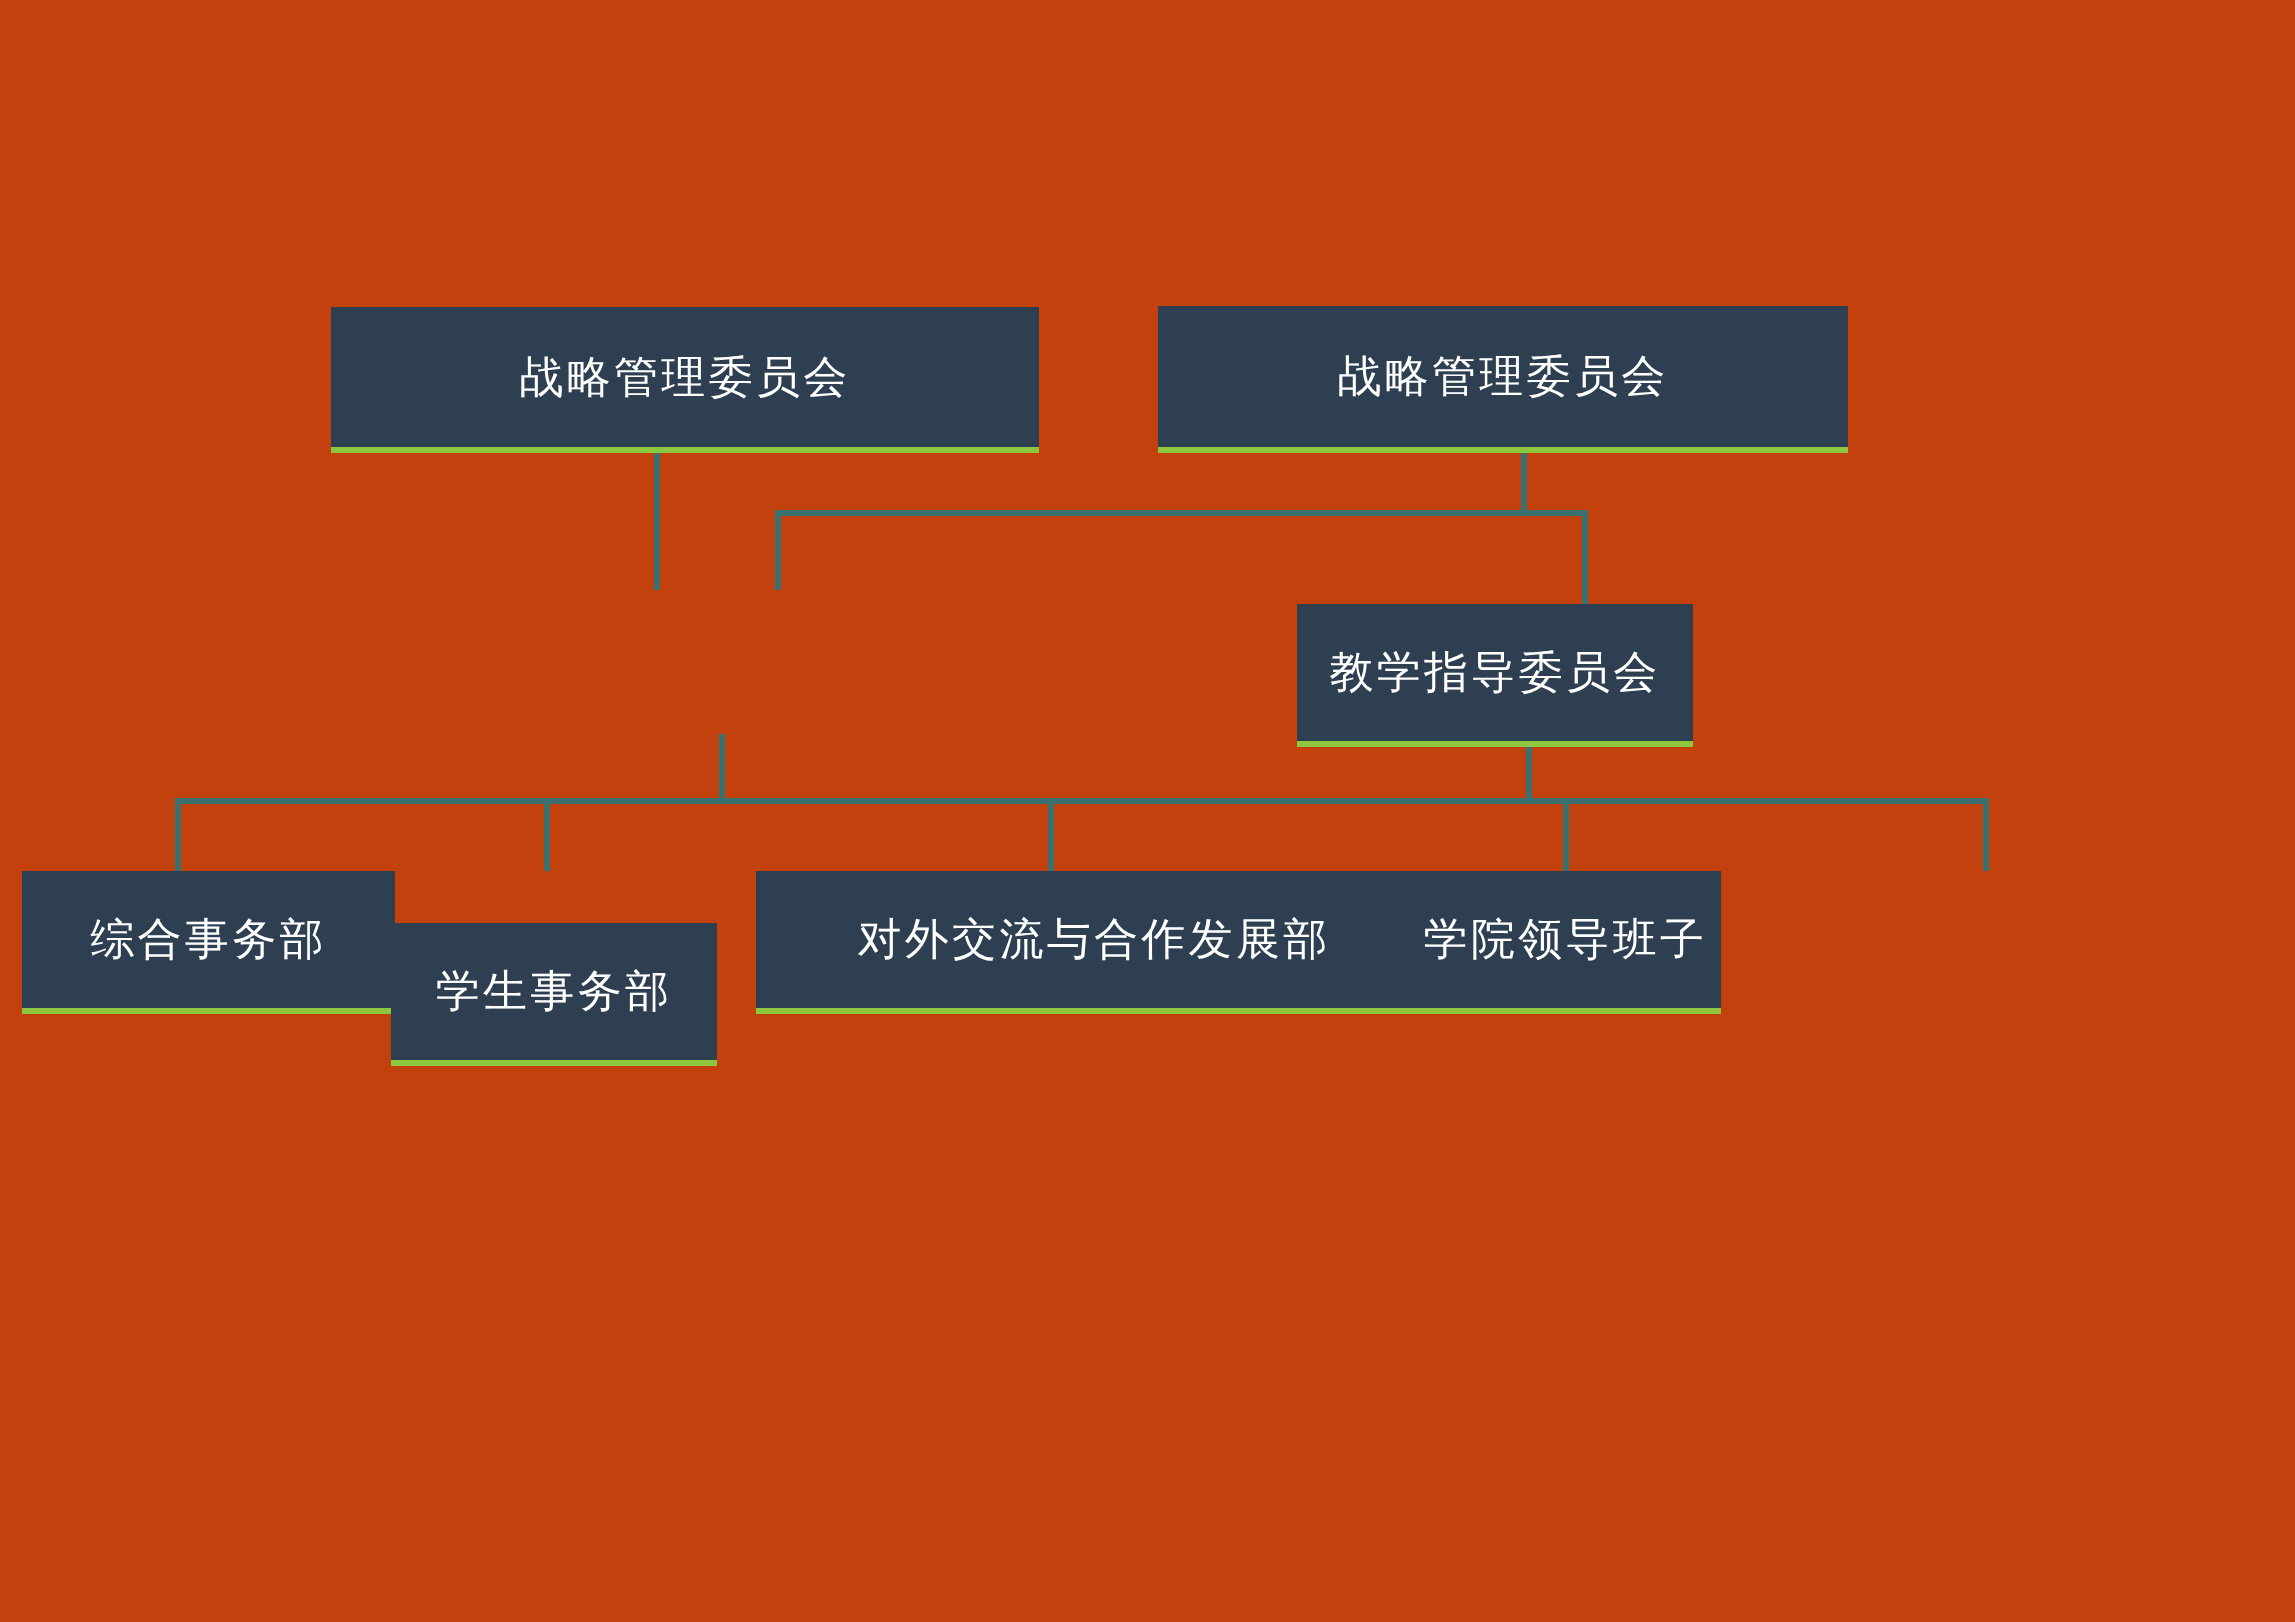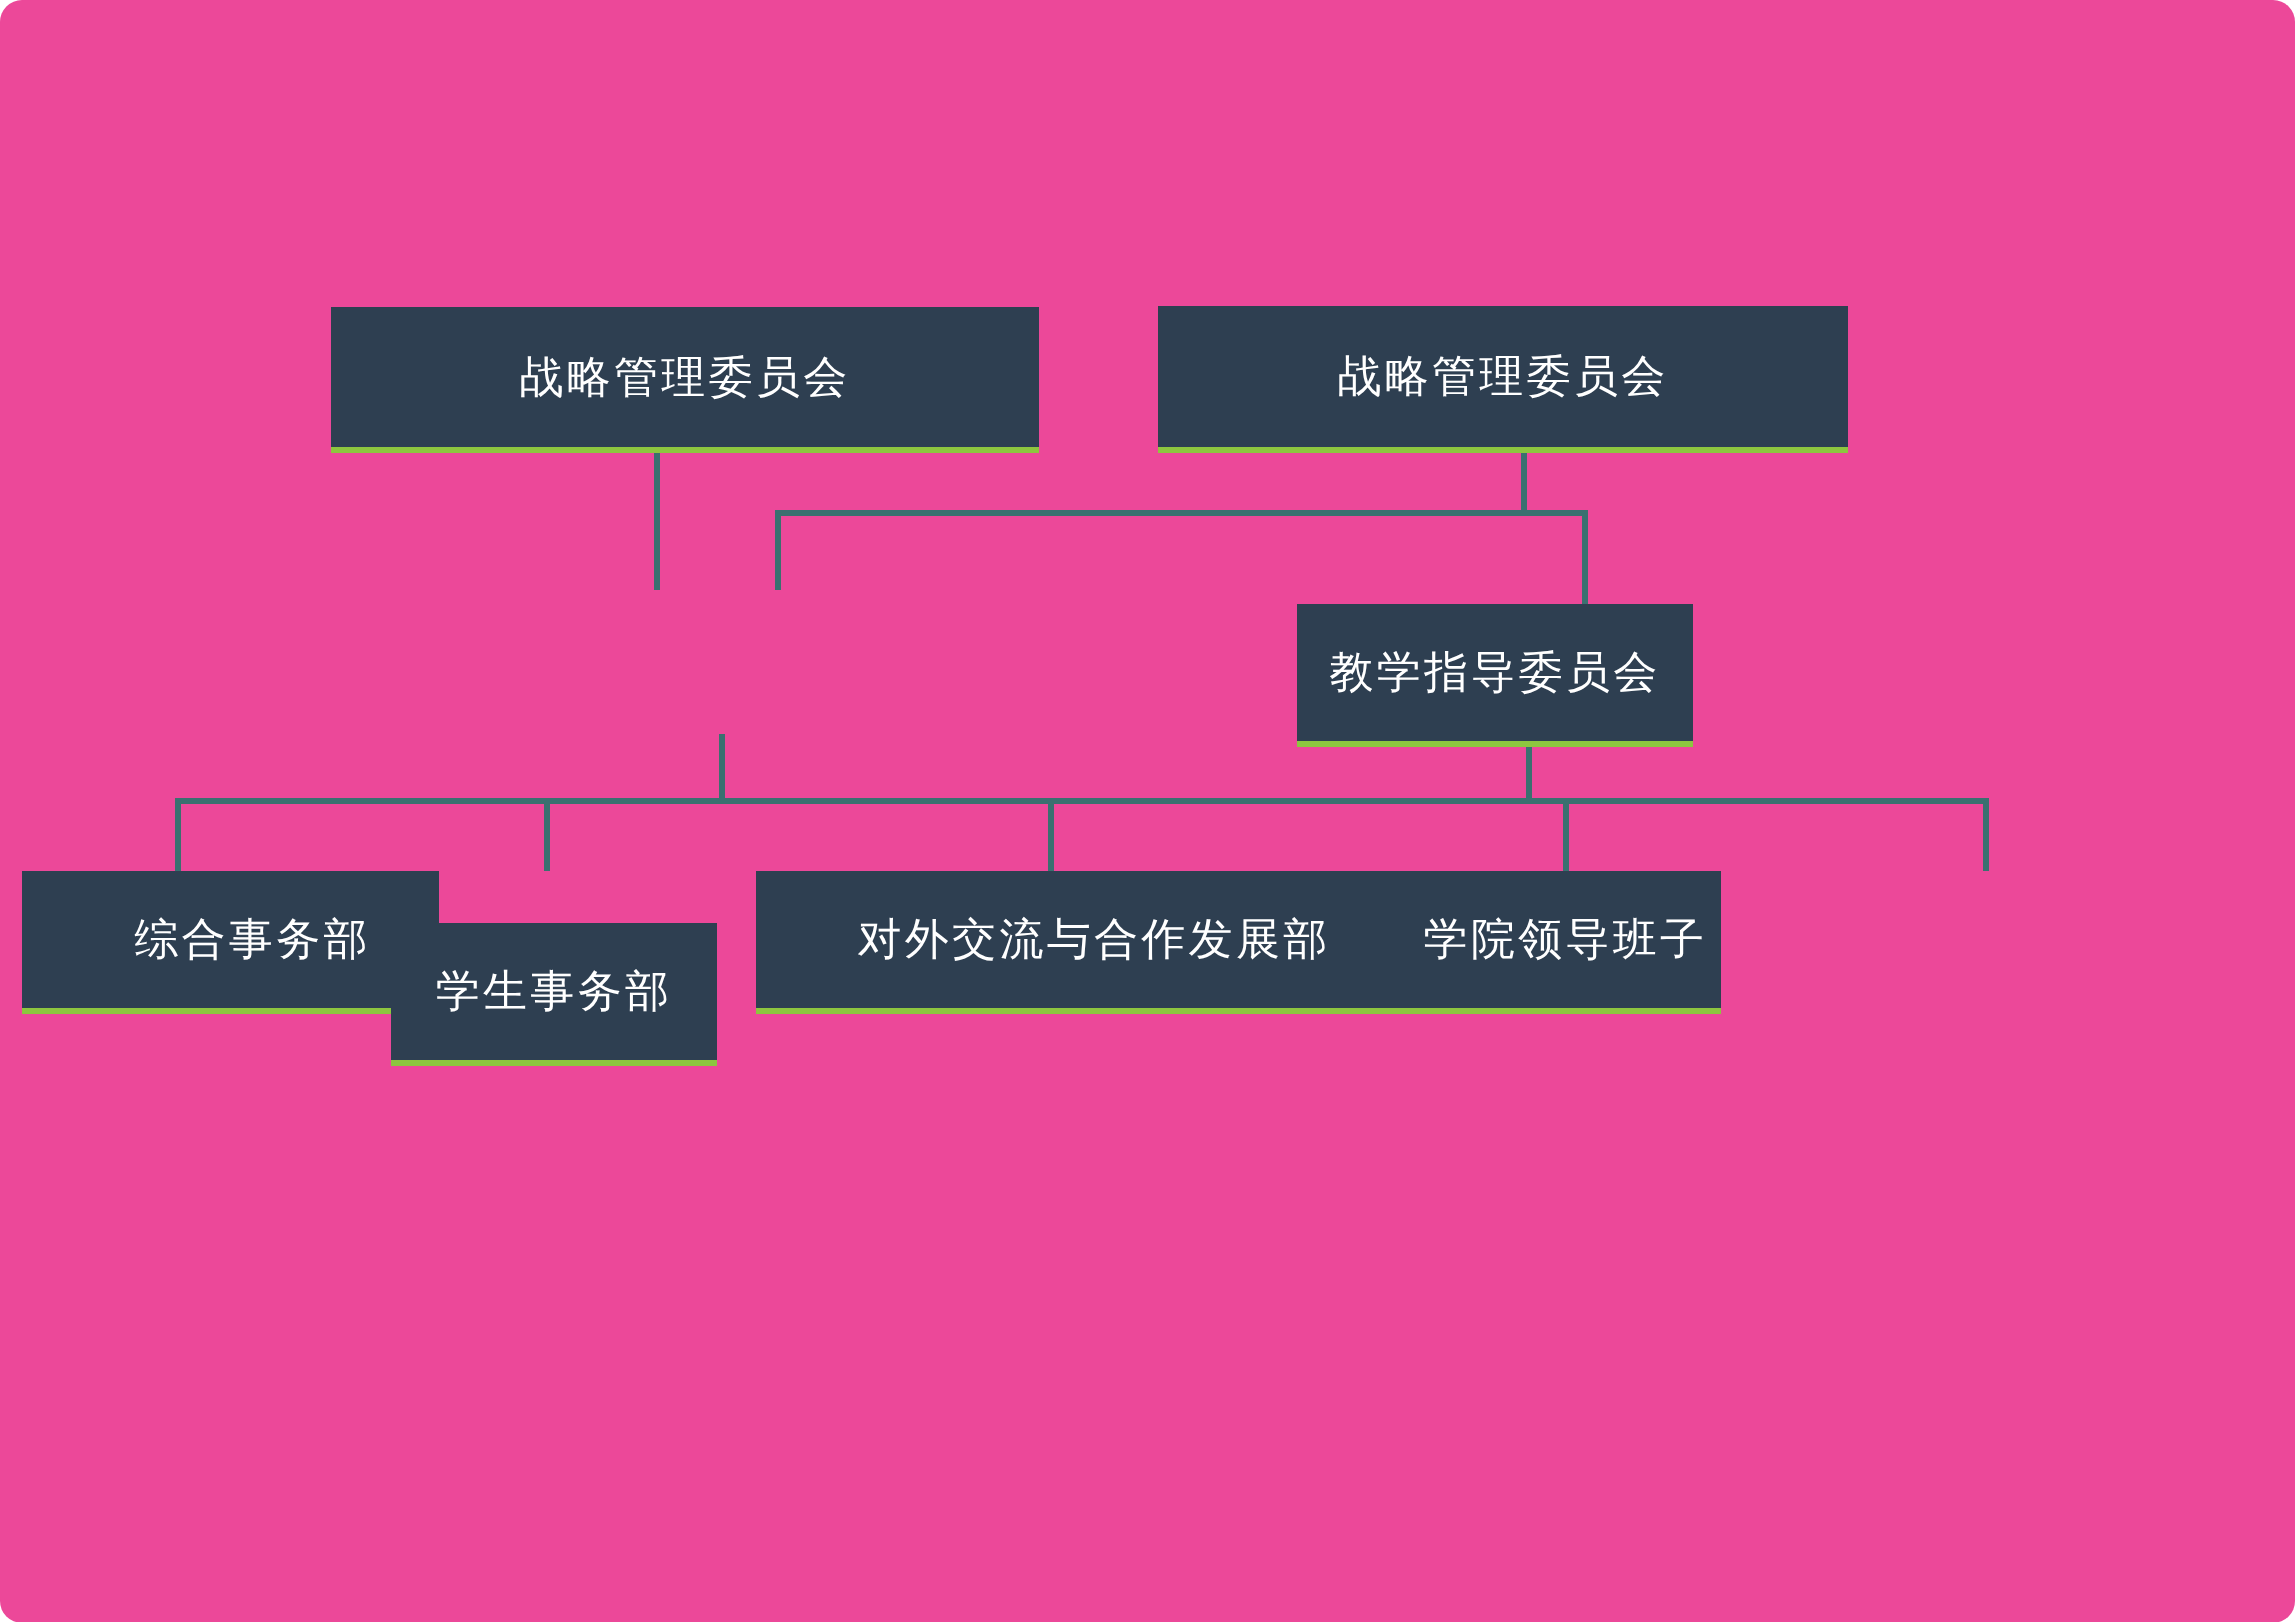--- a/index.html
+++ b/index.html
@@ -4,24 +4,23 @@
 <style>
   html, body {
     margin: 0;
     padding: 0;
     background: #ffffff;
   }
   .canvas {
     position: relative;
     width: 2295px;
     height: 1623px;
-    background: #ec4899;
+    background: #c2410c;
     overflow: hidden;
     font-family: "Liberation Serif", "DejaVu Serif", serif;
-    border-radius: 22px;
   }
   .node {
     position: absolute;
     background: #2e3f51;
     border-bottom: 6.5px solid #8dc63f;
     color: #ffffff;
     display: flex;
     align-items: center;
     justify-content: center;
     font-size: 44px;
@@ -33,21 +32,21 @@
     position: absolute;
     background: #3a7070;
   }
   
   .n1 { left: 331px;  top: 307px;  width: 708px; height: 140px; }
   .n2 { left: 1158px; top: 306px;  width: 690px; height: 141px; }
   
   .n3 { left: 467px;  top: 590px;  width: 464px;  height: 137px; }
   .n4 { left: 1297px; top: 604px;  width: 396px;  height: 137px; }
   
-  .n5 { left: 22px;   top: 871px; width: 373px;  height: 137px; padding-left: 44px; }
+  .n5 { left: 22px;   top: 871px; width: 373px;  height: 137px; }
   .n6 { left: 391px;  top: 923px; width: 326px;  height: 137px; text-align: center; }
   .n7 { left: 756px; top: 871px; width: 676px;  height: 137px; }
   .n8 { left: 1410px; top: 871px; width: 311px;  height: 137px; }
   .n9 { left: 1784px; top: 871px; width: 406px;  height: 137px; }
   
   .c1  { left: 654px;  top: 453px;  width: 5.9px;    height: 137px; } 
   .c2  { left: 1521px; top: 453px;  width: 5.9px;    height: 62px;  } 
   .c3  { left: 775px; top: 510px;  width: 813px; height: 5.9px;   } 
   .c4  { left: 775px; top: 510px;  width: 5.9px;    height: 80px; } 
   .c5  { left: 1582px; top: 510px;  width: 5.9px;    height: 94px; } 

